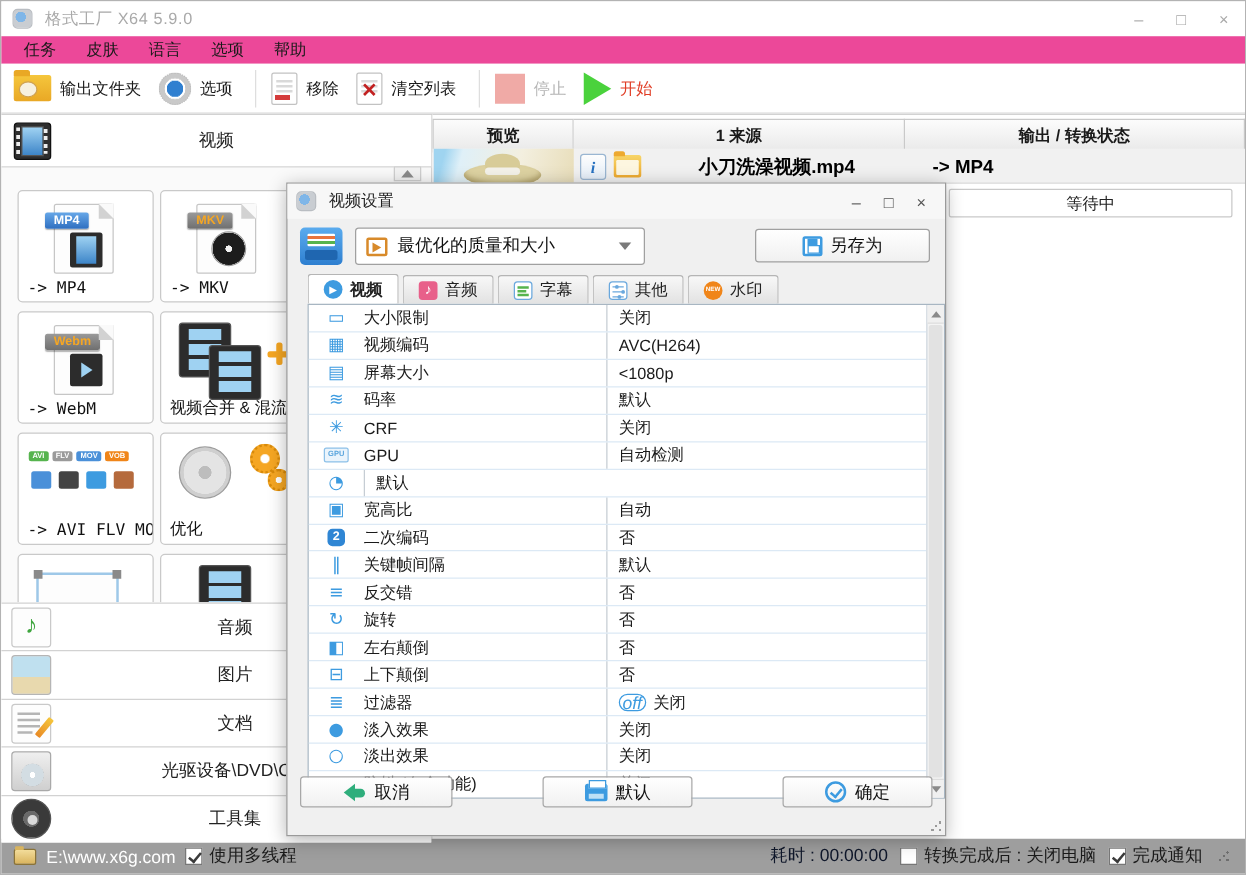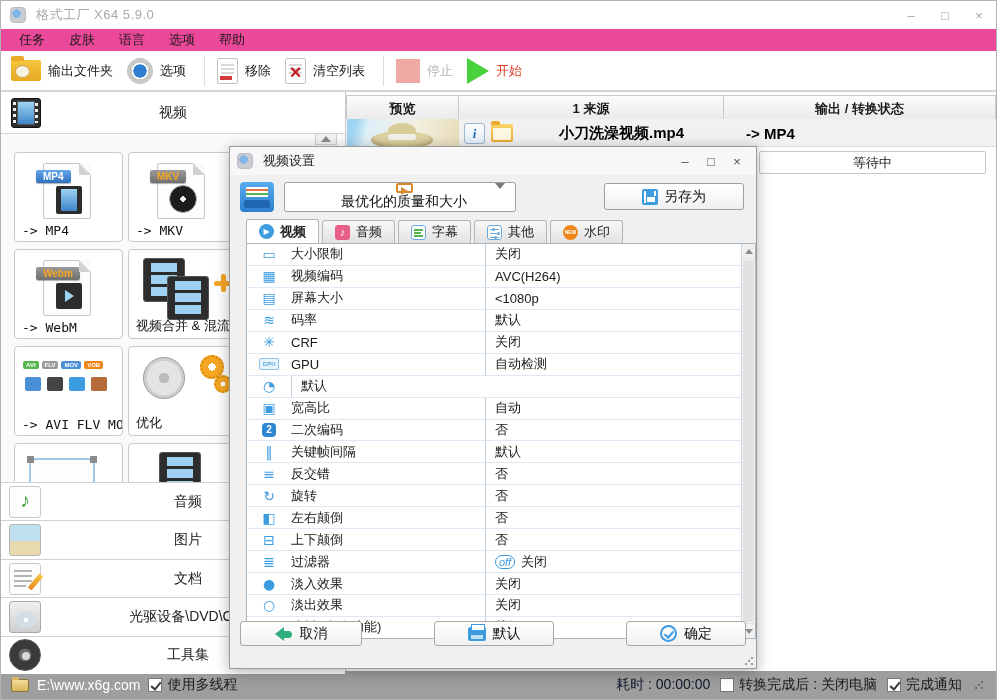--- a/index.html
+++ b/index.html
@@ -118,21 +118,21 @@
   
   .dialog { position:absolute; left:228px; top:145px; width:528px; height:523px; background:#f0f0f0; border:1px solid #9a9a9a; box-shadow:0 3px 14px rgba(0,0,0,.3); z-index:10; }
   .dlg-titlebar { position:absolute; left:0; top:0; right:0; height:28px; background:#f7f7f7; display:flex; align-items:center; }
   .dlg-title { margin-left:10px; font-size:13px; color:#222; }
   .dlg-ctl { margin-left:auto; display:flex; margin-right:6px; }
   .dlg-ctl span { width:26px; text-align:center; color:#555; font-size:13px; }
   .dlg-toolbar { position:absolute; left:0; top:32px; right:0; height:36px; display:flex; align-items:center; }
   .tray-icon { position:relative; width:34px; height:30px; margin-left:10px; border-radius:4px; background:linear-gradient(#5aabee,#2e7fd0); }
   .tray-icon::before { content:""; position:absolute; left:6px; top:5px; right:6px; height:10px; background:repeating-linear-gradient(#fff 0 2px, #e8733c 2px 4px, #fff 4px 6px, #56b44e 6px 8px, #fff 8px 10px); border-radius:1px; }
   .tray-icon::after { content:""; position:absolute; left:4px; bottom:4px; right:4px; height:8px; background:#1f66b0; border-radius:2px; }
-  .profile-select { position:relative; width:232px; height:30px; margin-left:10px; background:#fff; border:1px solid #a0a0a0; border-radius:3px; display:flex; align-items:center;flex-direction:column; }
+  .profile-select { position:relative; width:232px; height:30px; margin-left:10px; background:#fff; border:1px solid #a0a0a0; border-radius:3px; display:flex; align-items:center; }
   .ps-film { width:17px; height:15px; margin-left:8px; border:2px solid #d88a2a; border-radius:2px; background:#fff; position:relative; }
   .ps-film::after { content:""; position:absolute; left:3px; top:2px; border-left:7px solid #d88a2a; border-top:4px solid transparent; border-bottom:4px solid transparent; }
   .ps-text { margin-left:8px; font-size:14px; color:#111; }
   .ps-caret { position:absolute; right:10px; width:0; height:0; border-left:5px solid transparent; border-right:5px solid transparent; border-top:6px solid #7a7a7a; }
   .saveas-btn { position:absolute; right:12px; top:4px; width:140px; height:27px; background:linear-gradient(#fff,#f0f0f0); border:1px solid #a0a0a0; border-radius:3px; display:flex; align-items:center; justify-content:center; gap:6px; font-size:14px; color:#111; }
   .floppy { position:relative; width:16px; height:16px; border:2px solid #3d9be0; border-radius:2px; background:#fff; }
   .floppy::before { content:""; position:absolute; left:2px; top:0; width:8px; height:5px; background:#3d9be0; }
   .floppy::after { content:""; position:absolute; left:2px; bottom:0; width:8px; height:5px; border:1px solid #3d9be0; }
 
   .tabs { position:absolute; left:16px; top:72px; right:16px; height:24px; display:flex; gap:3px; align-items:flex-end; }
@@ -156,21 +156,21 @@
   .settings-rows { flex:1; display:flex; flex-direction:column; }
   .srow { flex:1; display:flex; align-items:center; border-bottom:1px solid #dce9f5; }
   .srow:last-child { border-bottom:none; }
   .srow .icell { width:44px; display:flex; justify-content:center; flex:none; }
   .srow .lcell { width:194px; font-size:13px; color:#1a1a1a; flex:none; }
   .srow .vcell { flex:1; align-self:stretch; display:flex; align-items:center; border-left:1px solid #c6cdd4; padding-left:9px; font-size:13px; color:#1a1a1a; gap:6px; }
   .ic { color:#3d9be0; font-size:14px; line-height:1; font-family:"DejaVu Sans",sans-serif; }
   .ic-gpu { font-size:6px; font-weight:bold; color:#5aa5dd; border:1px solid #8cc0e8; border-radius:2px; padding:2px 2px; background:#eaf4fc; }
   .ic-badge { background:#2f86d4; color:#fff; width:14px; height:14px; border-radius:4px; font-size:10px; font-weight:bold; text-align:center; line-height:14px; font-family:"Liberation Sans",sans-serif; }
   .ic-red { color:#e0607a; font-size:15px; }
-  .off-pill { min-width:20px; height:14px; border:1px solid #3d9be0; border-radius:8px; color:#3d9be0; font-size:11px; font-style:italic; text-align:center; line-height:13px; padding:0 2px; }
+  .off-pill { min-width:20px; height:14px; border:1px solid #3d9be0; border-radius:8px; color:#3d9be0; font-size:14px; font-style:italic; text-align:center; line-height:13px; padding:0 2px; }
   .sscroll { width:14px; flex:none; border-left:1px solid #cfd8e0; background:#f4f4f4; position:relative; }
   .sb-up,.sb-down { position:absolute; left:0; right:0; height:15px; background:#f0f0f0; display:flex; align-items:center; justify-content:center; }
   .sb-up { top:0; border-bottom:1px solid #ddd; } .sb-down { bottom:0; border-top:1px solid #ddd; }
   .sb-up i { border-left:4px solid transparent; border-right:4px solid transparent; border-bottom:5px solid #8a8a8a; }
   .sb-down i { border-left:4px solid transparent; border-right:4px solid transparent; border-top:5px solid #8a8a8a; }
   .sb-thumb { position:absolute; left:1px; right:1px; top:16px; bottom:16px; background:#e2e2e2; border-radius:2px; }
 
   .dlg-buttons { position:absolute; left:0; right:0; top:474px; height:25px; }
   .dbtn { position:absolute; height:25px; background:linear-gradient(#fff,#f1f1f1); border:1px solid #a8a8a8; border-radius:3px; display:flex; align-items:center; justify-content:center; gap:7px; font-size:14px; color:#111; }
   .db-cancel { left:10px; width:122px; } .db-default { left:204px; width:120px; } .db-ok { left:396px; width:120px; }

